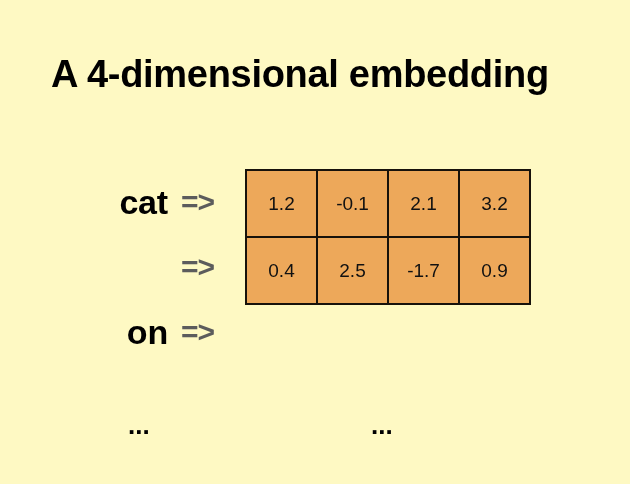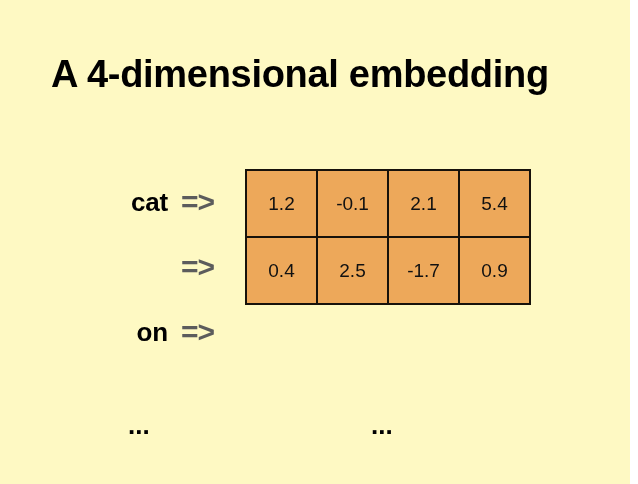--- a/index.html
+++ b/index.html
@@ -40,21 +40,21 @@
   }
   .word-row {
     display: flex;
     align-items: center;
     justify-content: flex-end;
     height: 65.3px;
     box-sizing: border-box;
     padding-right: 4px;
   }
   .word-label {
-    font-size: 26px;
+    font-size: 34px;
     font-weight: bold;
     color: #000000;
     line-height: 34px;
     letter-spacing: -0.2px;
   }
   .word-arrow {
     font-size: 30px;
     font-weight: bold;
     color: #5c5c5c;
     line-height: 30px;
@@ -121,21 +121,21 @@
     </div>
 
   </div>
 
   <table class="matrix">
     <tbody>
       <tr>
         <td>1.2</td>
         <td>-0.1</td>
         <td>2.1</td>
-        <td>5.4</td>
+        <td>3.2</td>
       </tr>
       <tr>
         <td>0.4</td>
         <td>2.5</td>
         <td>-1.7</td>
         <td>0.9</td>
       </tr>
     </tbody>
   </table>
 

